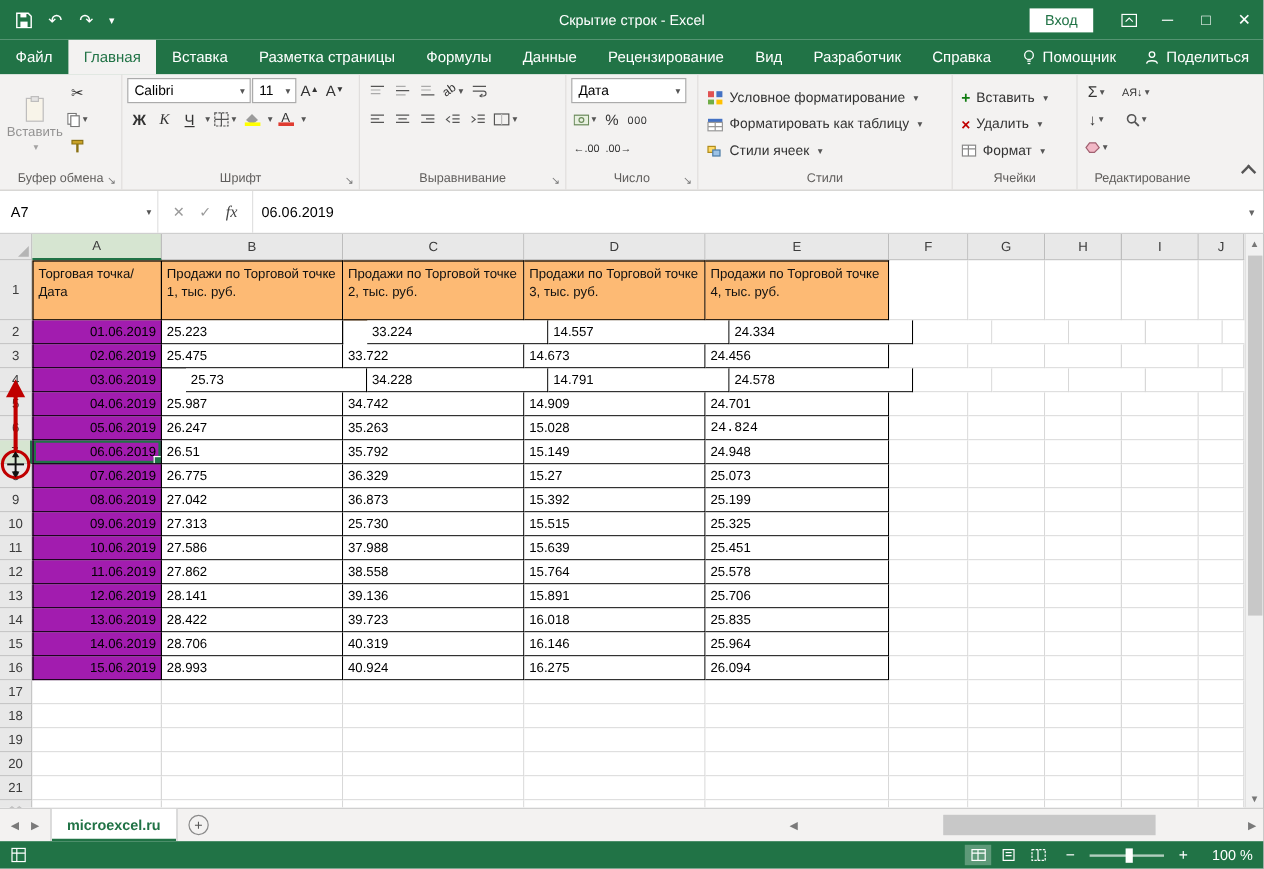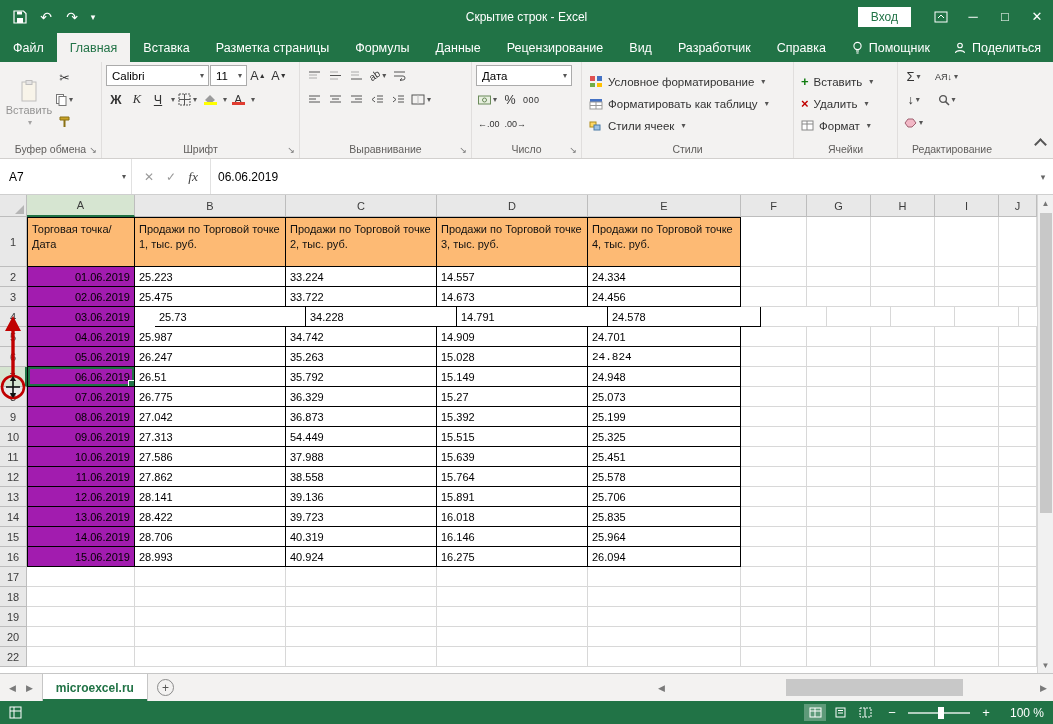--- a/index.html
+++ b/index.html
@@ -514,21 +514,21 @@
             <div class="gc dc" style="width: 66px;"></div>
             <div class="gc dc" style="width: 64px;"></div>
             <div class="gc dc" style="width: 64px;"></div>
             <div class="gc dc" style="width: 64px;"></div>
             <div class="gc dc" style="width: 38px;"></div>
           </div>
           <div class="grow">
             <div class="gc rh" style="width: 27px;">2</div>
             <div class="gc dc datec b bl" style="width: 108px;">01.06.2019</div>
             <div class="gc dc valc b" style="width: 151px;">25.223</div>
-            <div class="gc dc valc b" style="width: 151px;">33.224</div>
+            <div class="gc dc valc b" style="width: 151px; margin-left: 20px;">33.224</div>
             <div class="gc dc valc b" style="width: 151px;">14.557</div>
             <div class="gc dc valc b" style="width: 153px;">24.334</div>
             <div class="gc dc" style="width: 66px;"></div>
             <div class="gc dc" style="width: 64px;"></div>
             <div class="gc dc" style="width: 64px;"></div>
             <div class="gc dc" style="width: 64px;"></div>
             <div class="gc dc" style="width: 38px;"></div>
           </div>
           <div class="grow">
             <div class="gc rh" style="width: 27px;">3</div>
@@ -618,21 +618,21 @@
             <div class="gc dc" style="width: 66px;"></div>
             <div class="gc dc" style="width: 64px;"></div>
             <div class="gc dc" style="width: 64px;"></div>
             <div class="gc dc" style="width: 64px;"></div>
             <div class="gc dc" style="width: 38px;"></div>
           </div>
           <div class="grow">
             <div class="gc rh" style="width: 27px;">10</div>
             <div class="gc dc datec b bl" style="width: 108px;">09.06.2019</div>
             <div class="gc dc valc b" style="width: 151px;">27.313</div>
-            <div class="gc dc valc b" style="width: 151px;">54.449</div>
+            <div class="gc dc valc b" style="width: 151px;">25.730</div>
             <div class="gc dc valc b" style="width: 151px;">15.515</div>
             <div class="gc dc valc b" style="width: 153px;">25.325</div>
             <div class="gc dc" style="width: 66px;"></div>
             <div class="gc dc" style="width: 64px;"></div>
             <div class="gc dc" style="width: 64px;"></div>
             <div class="gc dc" style="width: 64px;"></div>
             <div class="gc dc" style="width: 38px;"></div>
           </div>
           <div class="grow">
             <div class="gc rh" style="width: 27px;">11</div>
@@ -746,20 +746,33 @@
             <div class="gc dc" style="width: 151px;"></div>
             <div class="gc dc" style="width: 153px;"></div>
             <div class="gc dc" style="width: 66px;"></div>
             <div class="gc dc" style="width: 64px;"></div>
             <div class="gc dc" style="width: 64px;"></div>
             <div class="gc dc" style="width: 64px;"></div>
             <div class="gc dc" style="width: 38px;"></div>
           </div>
           <div class="grow">
             <div class="gc rh" style="width: 27px;">20</div>
+            <div class="gc dc" style="width: 108px;"></div>
+            <div class="gc dc" style="width: 151px;"></div>
+            <div class="gc dc" style="width: 151px;"></div>
+            <div class="gc dc" style="width: 151px;"></div>
+            <div class="gc dc" style="width: 153px;"></div>
+            <div class="gc dc" style="width: 66px;"></div>
+            <div class="gc dc" style="width: 64px;"></div>
+            <div class="gc dc" style="width: 64px;"></div>
+            <div class="gc dc" style="width: 64px;"></div>
+            <div class="gc dc" style="width: 38px;"></div>
+          </div>
+          <div class="grow">
+            <div class="gc rh" style="width: 27px;">21</div>
             <div class="gc dc" style="width: 108px;"></div>
             <div class="gc dc" style="width: 151px;"></div>
             <div class="gc dc" style="width: 151px;"></div>
             <div class="gc dc" style="width: 151px;"></div>
             <div class="gc dc" style="width: 153px;"></div>
             <div class="gc dc" style="width: 66px;"></div>
             <div class="gc dc" style="width: 64px;"></div>
             <div class="gc dc" style="width: 64px;"></div>
             <div class="gc dc" style="width: 64px;"></div>
             <div class="gc dc" style="width: 38px;"></div>

